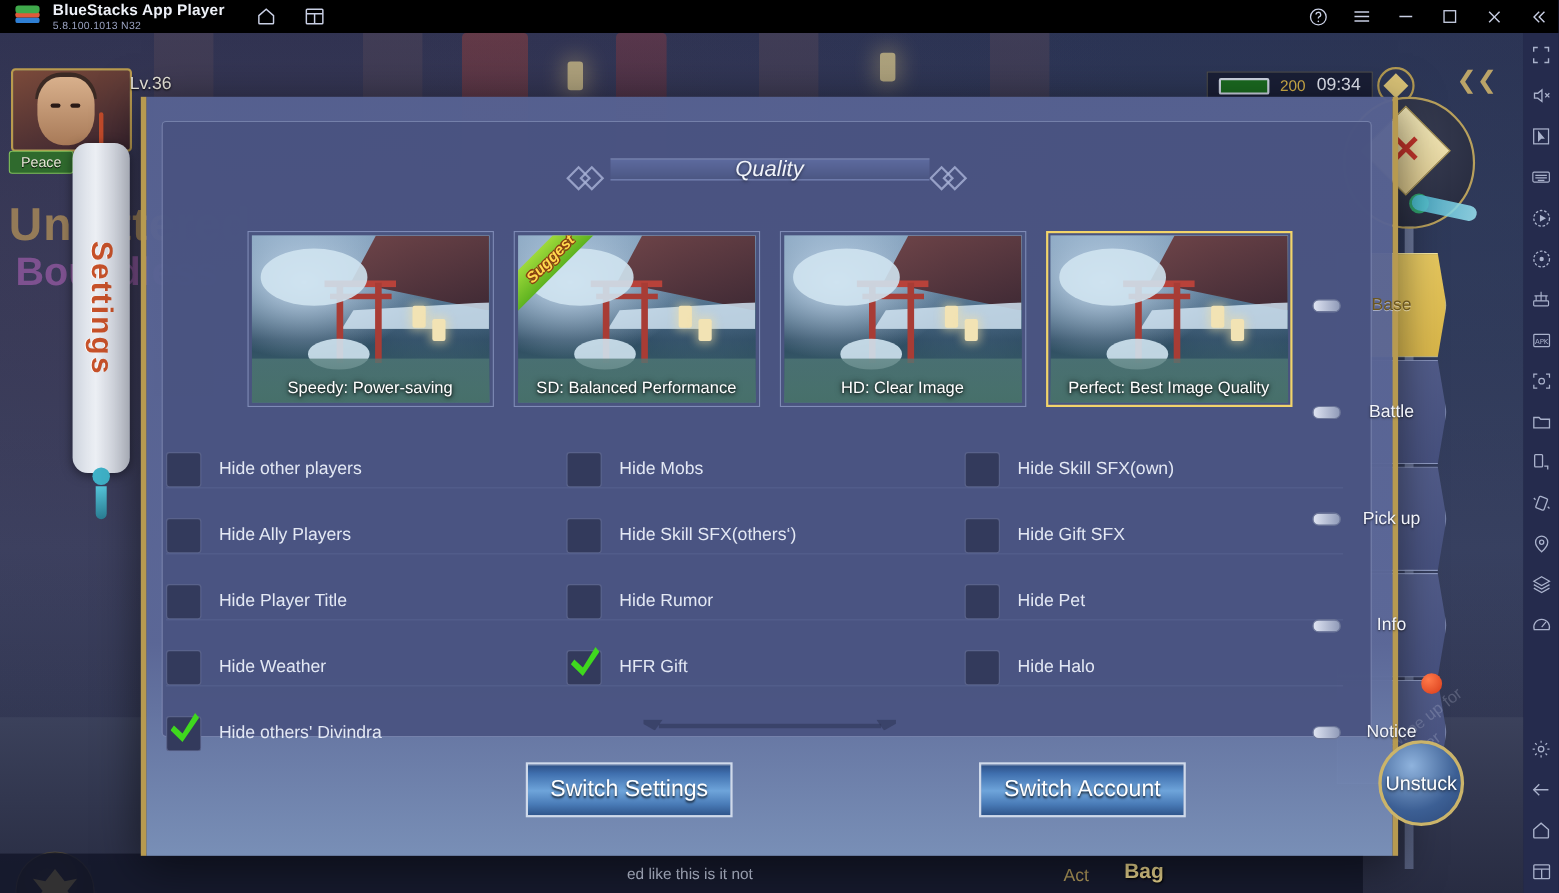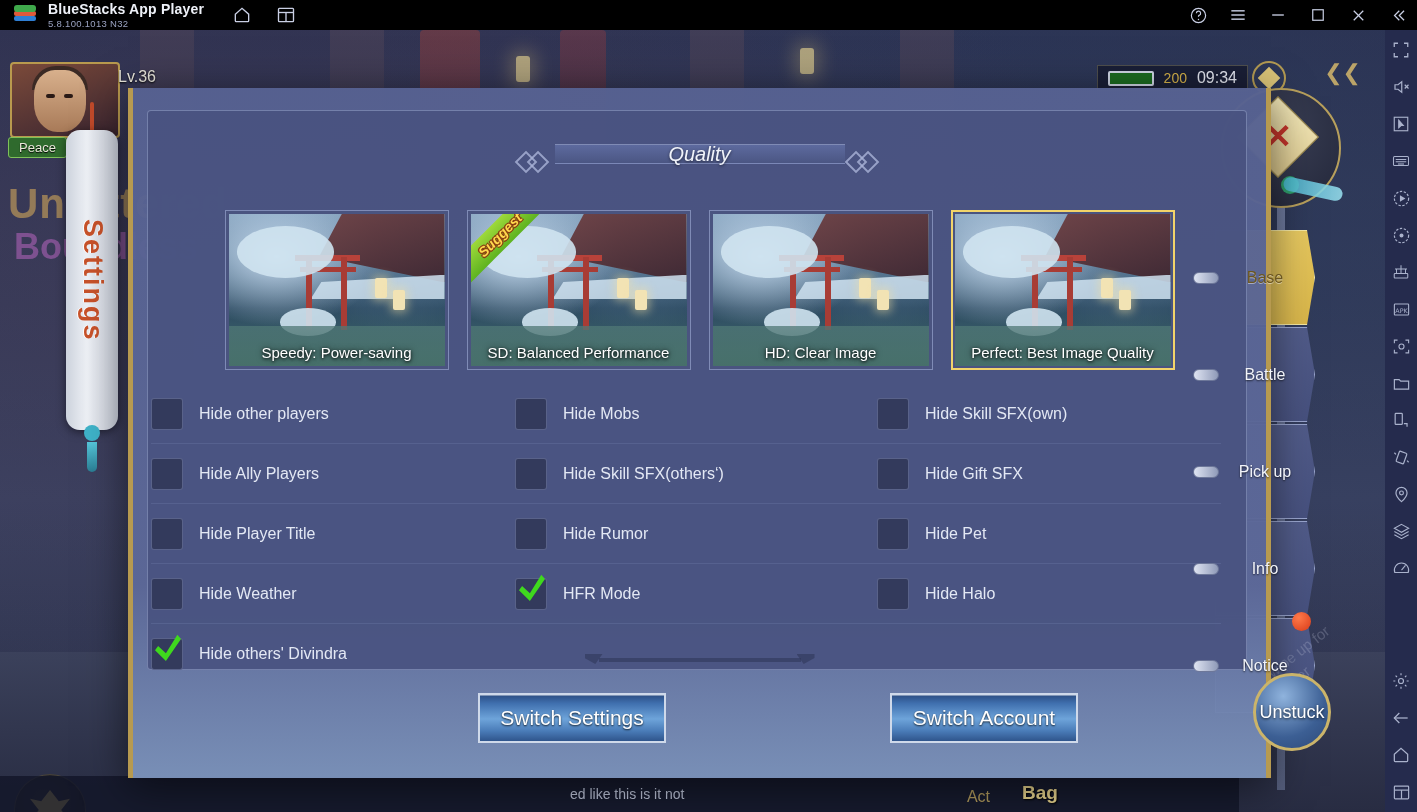--- a/index.html
+++ b/index.html
@@ -182,21 +182,21 @@
   .t-label { position:absolute; left:0; bottom:5px; width:100%; text-align:center;
      font-size:15px; color:#ffffff; text-shadow: 0 1px 3px rgba(0,0,0,.9), 0 0 6px rgba(0,0,0,.7); }
   .suggest { position:absolute; left:-30px; top:8px; width:118px; height:26px;
      background: linear-gradient(180deg,#9ed93a,#5eb320); transform: rotate(-45deg);
      display:flex; align-items:center; justify-content:center;
      font-size:14px; font-weight:bold; font-style:italic; color:#ffd84d;
      text-shadow: 1px 1px 0 #8a3f12, -1px -1px 0 #8a3f12, 1px -1px 0 #8a3f12, -1px 1px 0 #8a3f12;}
 
   
   .cbgrid { position:absolute; left:18px; top:296px; width:1070px; }
-  .cbrow { display:flex; height:59px; align-items:center;gap:20px; }
+  .cbrow { display:flex; height:59px; align-items:flex-end;gap:20px; }
   .cbsep { height:1px; background: rgba(150,165,210,.16); }
   .cbcell { display:flex; align-items:center; width:358px; cursor:pointer; }
   .cbbox { width:32px; height:32px; background:#333a5c; border:1px solid rgba(120,132,175,.55);
      border-radius:3px; position:relative; flex:none; }
   .cbbox.on::after { content:""; position:absolute; left:3px; top:-5px; width:26px; height:30px;
      background: #3fd81e;
      clip-path: polygon(86% 4%, 100% 18%, 42% 92%, 0% 56%, 12% 42%, 42% 66%); }
   .cblabel { margin-left:16px; font-size:16px; color:#e3e8f4; }
   .cbcell.c2 { width:356px; }
 
@@ -465,21 +465,21 @@
       </div>
       <div class="cbsep"></div>
 
       <div class="cbrow">
         <div class="cbcell">
           <div class="cbbox"></div>
           <div class="cblabel">Hide Weather</div>
         </div>
         <div class="cbcell c2">
           <div class="cbbox on"></div>
-          <div class="cblabel">HFR Mode</div>
+          <div class="cblabel">HFR Gift</div>
         </div>
         <div class="cbcell">
           <div class="cbbox"></div>
           <div class="cblabel">Hide Halo</div>
         </div>
       </div>
       <div class="cbsep"></div>
 
       <div class="cbrow">
         <div class="cbcell">

